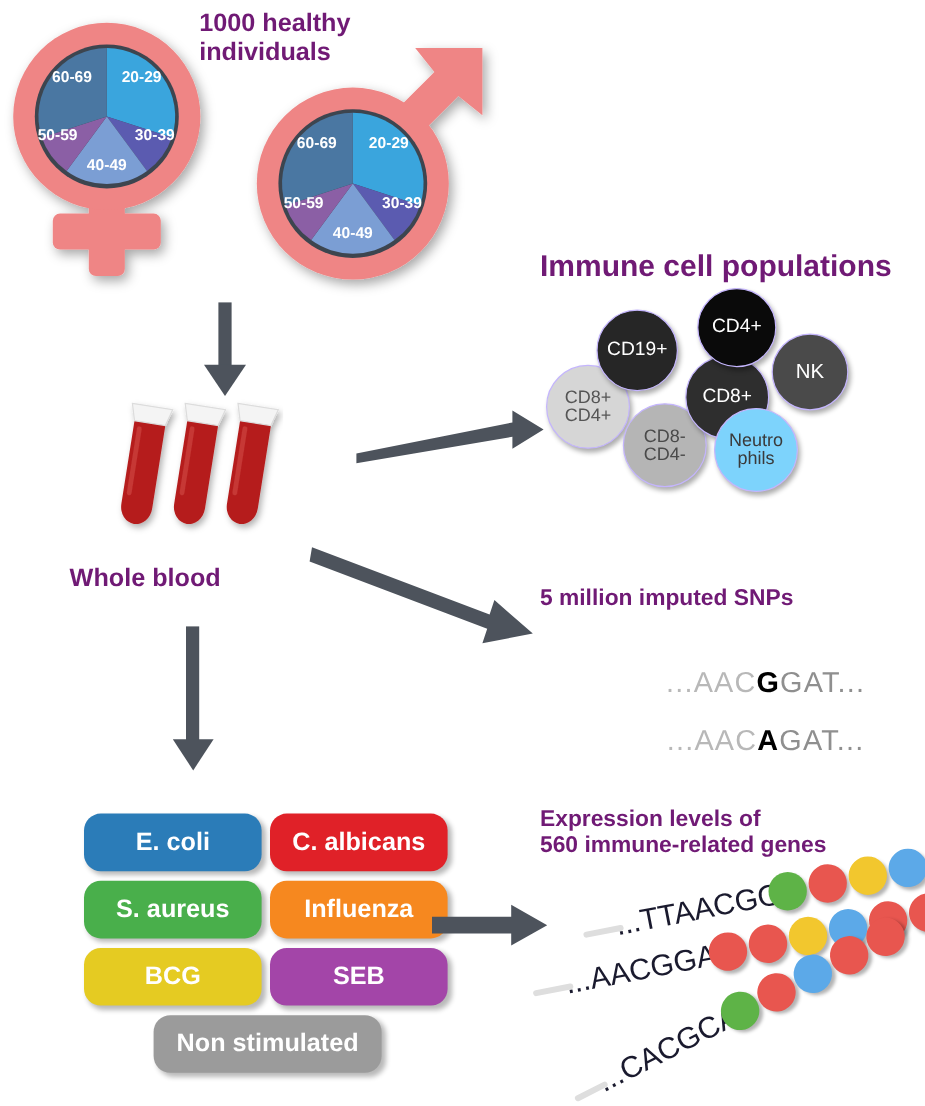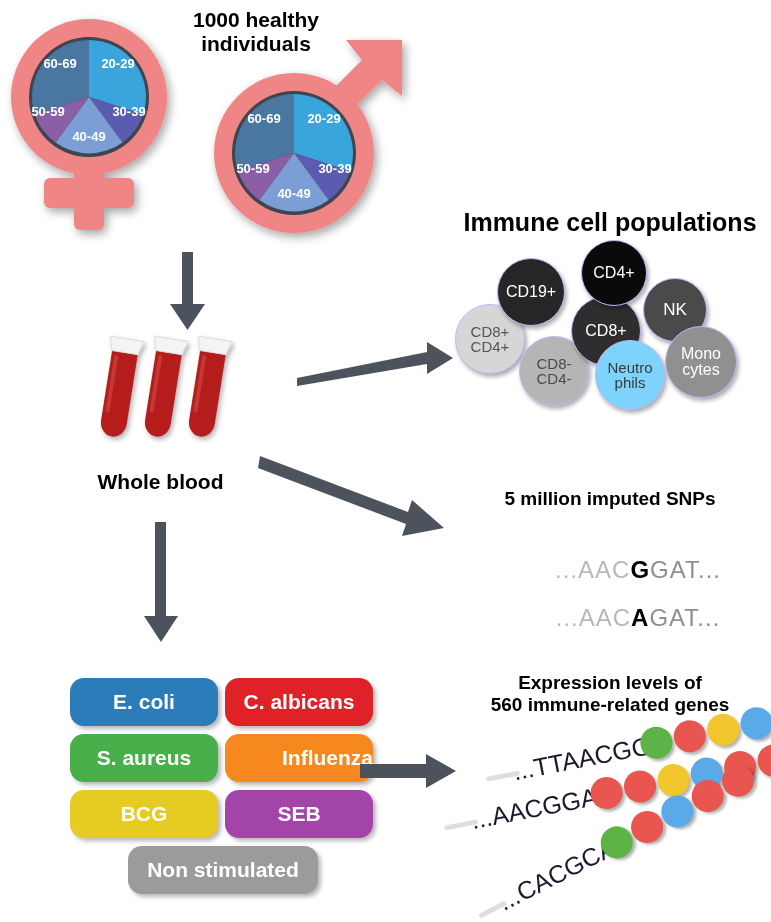--- a/index.html
+++ b/index.html
@@ -10,23 +10,22 @@
     position:relative;
     overflow:hidden;
     color:#000;
   }
   .stage{position:absolute;left:0;top:0;width:771px;height:922px;}
   .abs{position:absolute;}
 
   
   .heading{
     font-weight:bold;
-    text-align:center;
     line-height:1.15;
-    color:#000000;
+    color:#701a75;
     white-space:pre-line;
   }
   #title-cohort{left:166px;top:8px;width:180px;font-size:21px;}
   #title-immune{left:450px;top:208px;width:320px;font-size:25px;}
   #title-snps{left:450px;top:488px;width:320px;font-size:19px;}
   #title-expression{left:450px;top:672px;width:320px;font-size:19px;}
   #label-whole-blood{left:58px;top:470px;width:205px;font-size:21px;}
 
   
   .sym-wrap{position:absolute;}
@@ -244,26 +243,20 @@
       <div>
         <span>Neutro</span>
         <span>phils</span>
       </div>
     </div>
 
     <div class="cell" style="left:188px;top:38px;width:64px;height:64px;background:#4a4a4a;color:#ffffff;font-size:17px;">
       <span>NK</span>
     </div>
 
-    <div class="cell" style="left:210px;top:86px;width:72px;height:72px;background:#909090;color:#ffffff;font-size:16px;">
-      <div>
-        <span>Mono</span>
-        <span>cytes</span>
-      </div>
-    </div>
   </div>
 
   <div class="heading abs" id="title-snps">5 million imputed SNPs</div>
 
   <div class="abs" id="snp-box">
     <div class="snp-row" style="top:0px;">
       <span class="snp-dim">...AAC</span><span class="snp-hit">G</span><span class="snp-mid">GAT...</span>
     </div>
     <div class="snp-row" style="top:48px;">
       <span class="snp-dim">...AAC</span><span class="snp-hit">A</span><span class="snp-mid">GAT...</span>
@@ -273,21 +266,21 @@
   <div class="abs" id="stim-grid">
     <div class="stim" style="left:0px;top:0px;width:148px;height:48px;background:#2b7cb8;">
       <span>E. coli</span>
     </div>
     <div class="stim" style="left:155px;top:0px;width:148px;height:48px;background:#e02128;">
       <span>C. albicans</span>
     </div>
     <div class="stim" style="left:0px;top:56px;width:148px;height:48px;background:#49af4b;">
       <span>S. aureus</span>
     </div>
-    <div class="stim" style="left:155px;top:56px;width:148px;height:48px;background:#f6881f;justify-content:flex-end;">
+    <div class="stim" style="left:155px;top:56px;width:148px;height:48px;background:#f6881f;">
       <span>Influenza</span>
     </div>
     <div class="stim" style="left:0px;top:112px;width:148px;height:48px;background:#e5cb22;">
       <span>BCG</span>
     </div>
     <div class="stim" style="left:155px;top:112px;width:148px;height:48px;background:#a345a8;">
       <span>SEB</span>
     </div>
     <div class="stim" style="left:58px;top:168px;width:190px;height:48px;background:#9b9b9b;">
       <span>Non stimulated</span>

